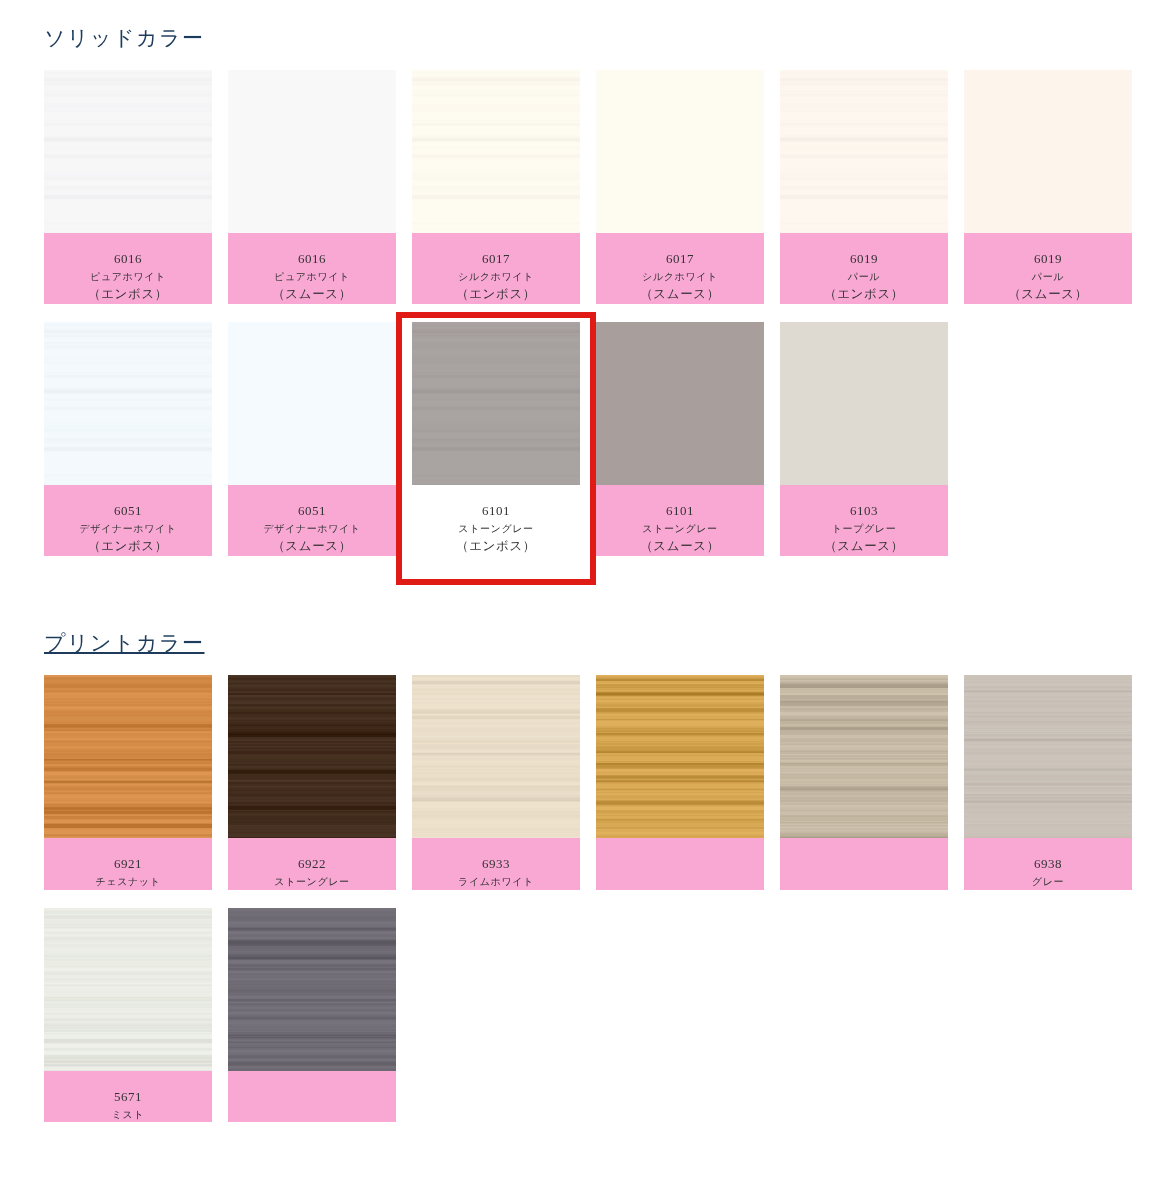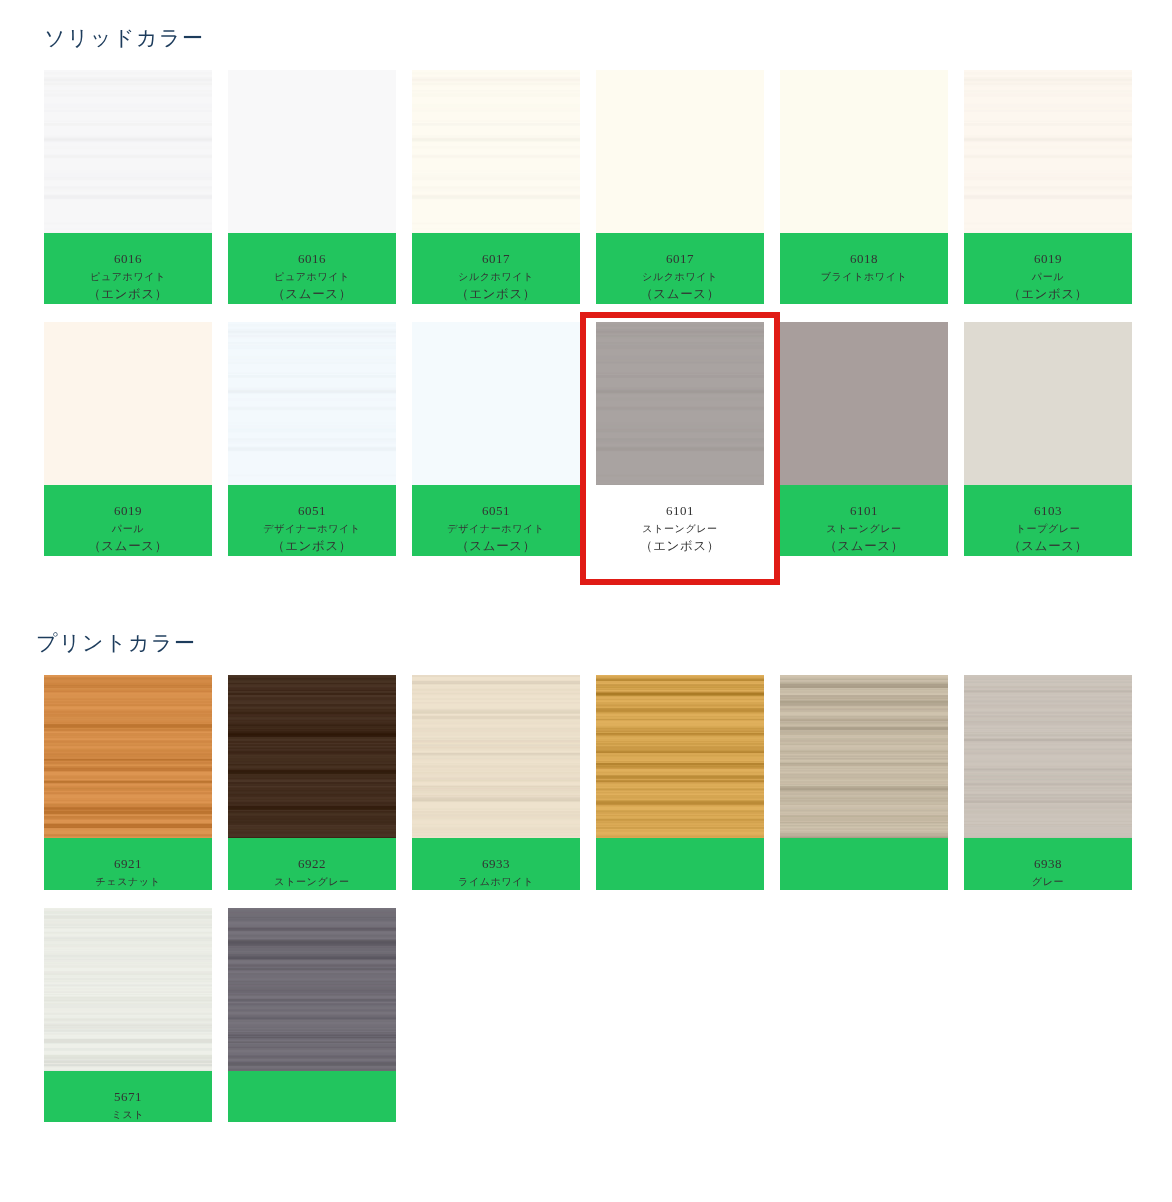--- a/index.html
+++ b/index.html
@@ -35,41 +35,42 @@
     margin: 0;
     padding: 0;
   }
   #solid-section .section-heading {
     position: absolute;
     left: 44px;
     top: 24px;
   }
   #print-section .section-heading {
     position: absolute;
-    left: 36px;
+    left: 44px;
     top: 629px;
+    text-decoration: underline;
   }
   .grid {
     position: absolute;
     left: 44px;
     display: flex;
     flex-wrap: wrap;
     width: 1100px;
     gap: 0;
   }
   #solid-grid { top: 70px; }
   #print-grid { top: 675px; }
 
   .swatch-card {
     width: 168px;
     margin-right: 16px;
     margin-bottom: 18px;
     box-sizing: border-box;
     position: relative;
-    background: #22c55e;
+    background: #f9a8d4;
   }
   .swatch-card:nth-child(6n) { margin-right: 0; }
 
   .swatch-card.selected {
     outline: none;
   }
   .swatch-card.selected::before {
     content: "";
     position: absolute;
     left: -16px;
@@ -241,27 +242,20 @@
             <span class="cap-line cap-name">シルクホワイト</span>
             <span class="cap-line cap-finish">（エンボス）</span>
           </div>
         </div>
         <div class="swatch-card">
           <div class="chip" style="background-color: rgb(254, 251, 240);"></div>
           <div class="caption">
             <span class="cap-line cap-code">6017</span>
             <span class="cap-line cap-name">シルクホワイト</span>
             <span class="cap-line cap-finish">（スムース）</span>
-          </div>
-        </div>
-        <div class="swatch-card">
-          <div class="chip" style="background-color: rgb(253, 251, 239);"></div>
-          <div class="caption">
-            <span class="cap-line cap-code">6018</span>
-            <span class="cap-line cap-name">ブライトホワイト</span>
           </div>
         </div>
         <div class="swatch-card">
           <div class="chip" style="background-color: rgb(253, 247, 239);">
             <svg class="grain" width="168" height="163" viewBox="0 0 168 163" preserveAspectRatio="none" xmlns="http://www.w3.org/2000/svg" aria-hidden="true">
               <rect width="168" height="163" fill="#fdf7ef"></rect>
               <rect x="0" y="39.9" width="168" height="1.78" fill="rgb(247,241,233)" opacity="0.32"></rect>
               <rect x="0" y="116.2" width="168" height="3.01" fill="rgb(248,242,234)" opacity="0.37"></rect>
               <rect x="0" y="33.9" width="168" height="3.24" fill="rgb(249,243,235)" opacity="0.31"></rect>
               <rect x="0" y="13.3" width="168" height="2.90" fill="rgb(248,242,234)" opacity="0.24"></rect>

